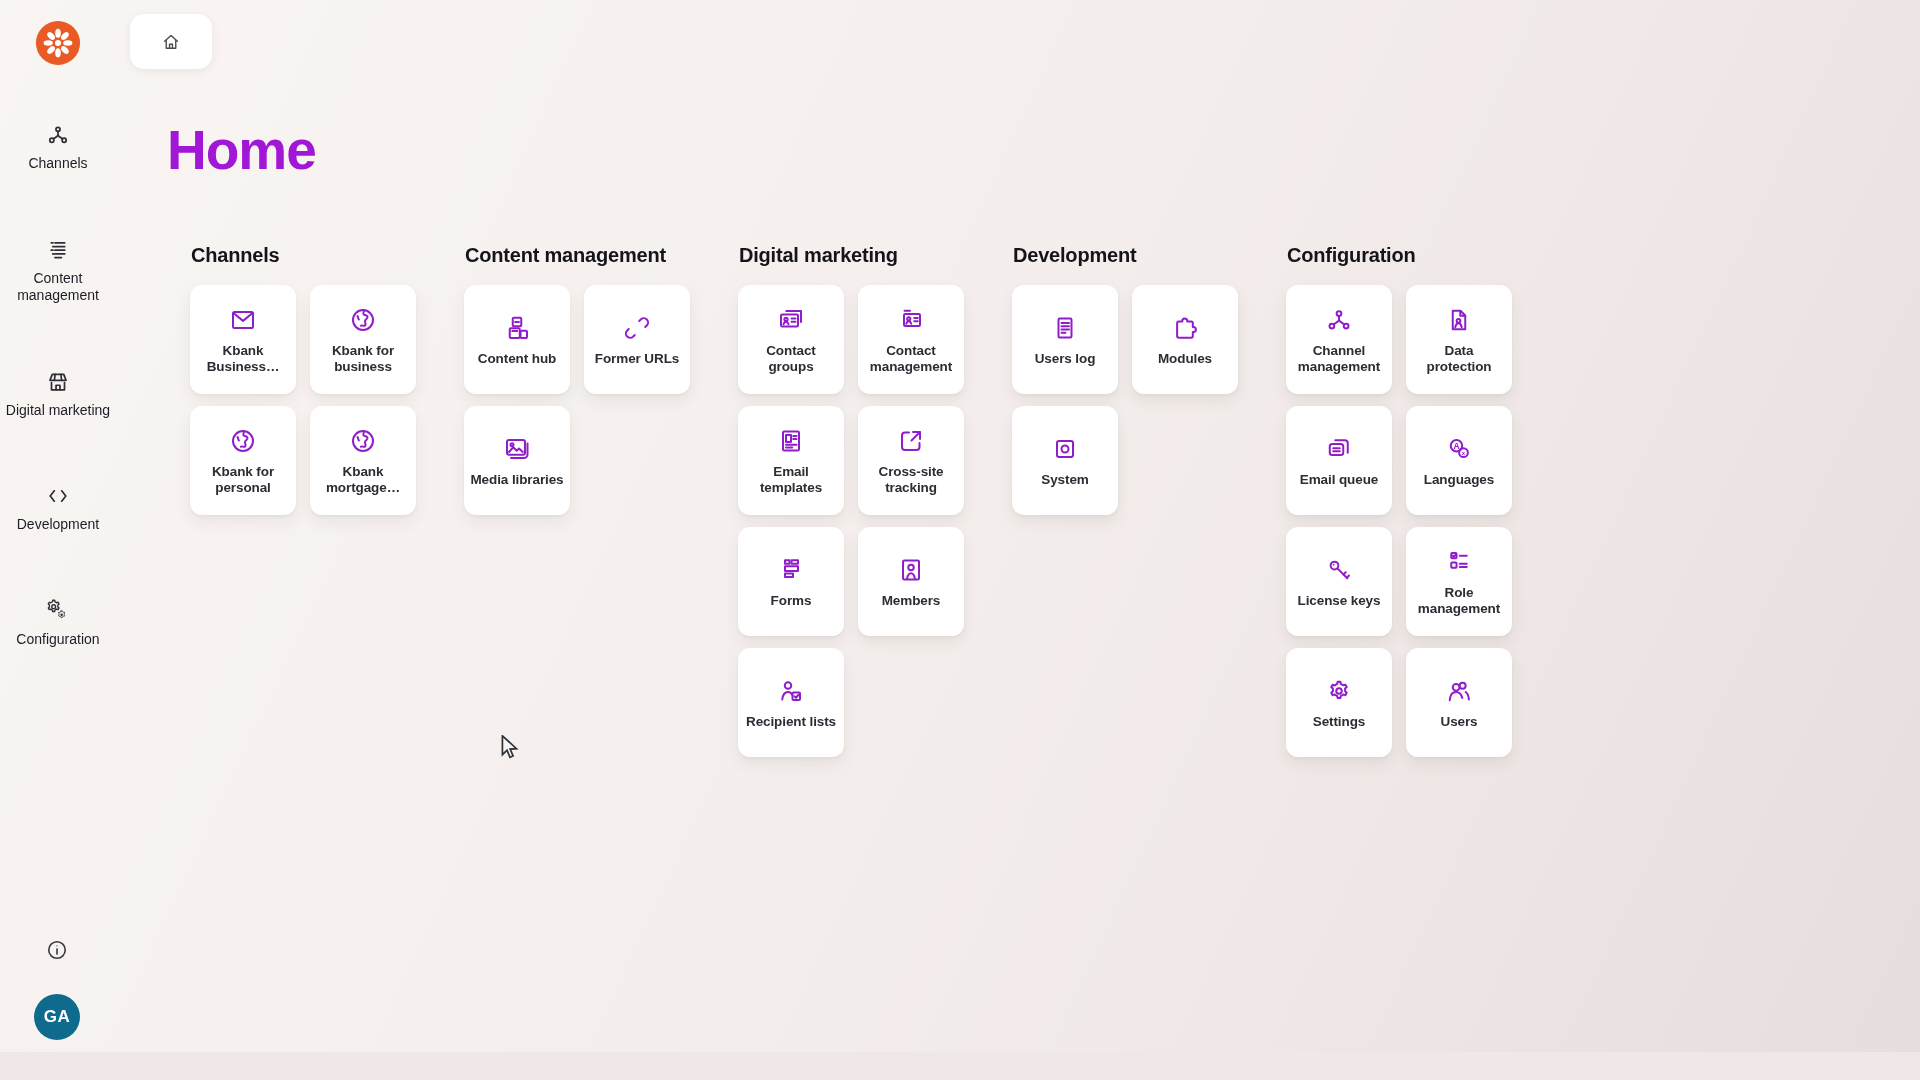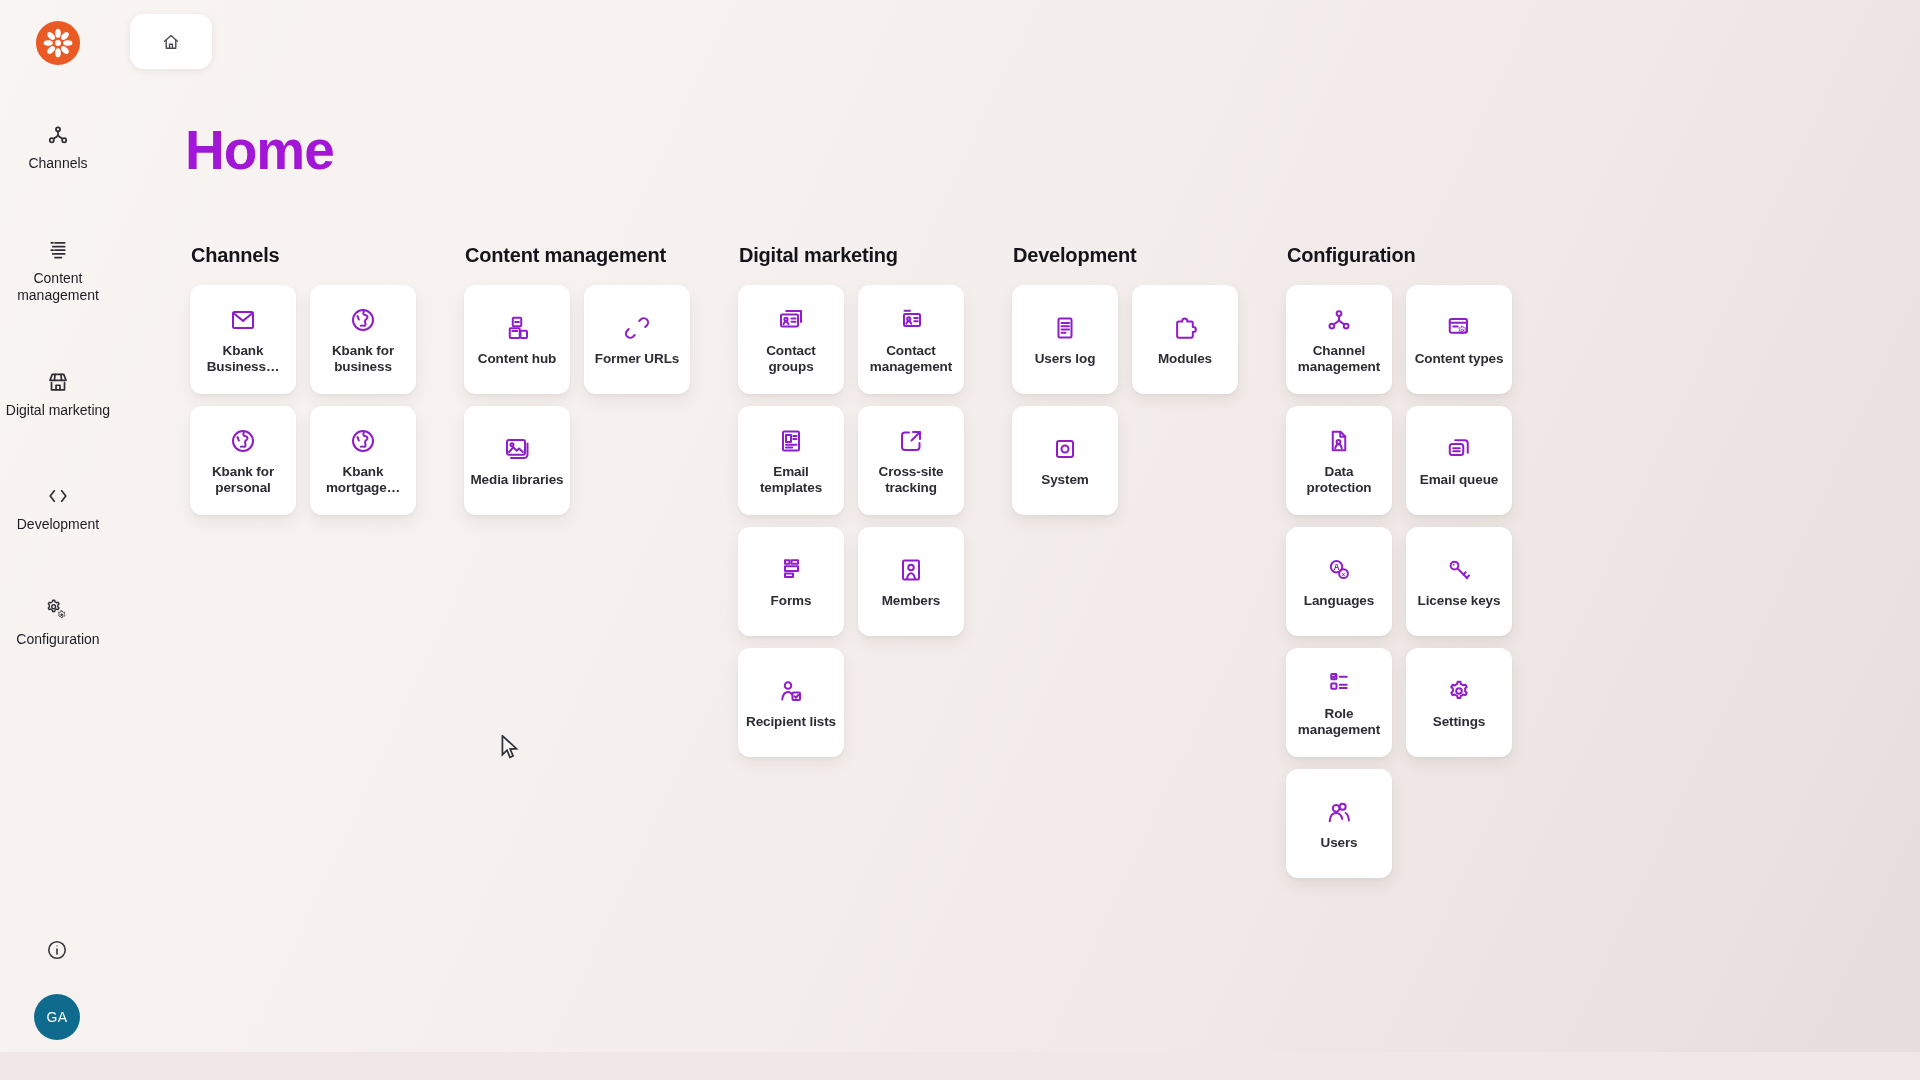--- a/index.html
+++ b/index.html
@@ -14,24 +14,24 @@
             border-radius:14px;box-shadow:0 2px 8px rgba(60,40,30,.08);display:flex;
             align-items:center;justify-content:center;color:#4a4a52;cursor:pointer;}
   
   .sidebar{position:absolute;left:0;top:122px;width:116px;display:flex;flex-direction:column;
            gap:64px;align-items:center;}
   .nav-item{display:flex;flex-direction:column;align-items:center;gap:7px;width:100%;
             color:#2e2e36;cursor:pointer;}
   .nav-label{font-size:14px;color:#1d1d26;text-align:center;line-height:1.25;padding:0 2px;}
   .info-btn{position:absolute;left:44px;top:937px;color:#3a3a42;cursor:pointer;}
   .avatar{position:absolute;left:34px;top:994px;width:46px;height:46px;border-radius:50%;
-          background:var(--avatar);color:#fff;font-weight:normal;font-size:14px;display:flex;
+          background:var(--avatar);color:#fff;font-weight:bold;font-size:17px;display:flex;
           align-items:center;justify-content:center;letter-spacing:.5px;cursor:pointer;}
   
-  .page-title{position:absolute;left:185px;top:118px;font-size:55px;font-weight:800;
+  .page-title{position:absolute;left:167px;top:118px;font-size:55px;font-weight:800;
               color:var(--accent);letter-spacing:-1px;margin:0;}
   .sections{position:absolute;left:190px;top:243px;display:flex;gap:48px;align-items:flex-start;}
   .section{width:226px;}
   .section-title{font-size:20px;line-height:24px;font-weight:bold;color:#14141a;
                  margin:0 0 18px 1px;letter-spacing:-.2px;}
   .cards{display:grid;grid-template-columns:106px 106px;gap:12px 14px;}
   .tile{width:106px;height:109px;background:#fff;border-radius:12px;box-sizing:border-box;
         box-shadow:0 2px 3px rgba(60,40,30,.04),0 7px 16px rgba(60,40,30,.07);
         display:flex;flex-direction:column;align-items:center;justify-content:center;
         gap:8px;padding:6px;cursor:pointer;}
@@ -299,32 +299,20 @@
               <circle cx="12" cy="6.8" r="1.9"></circle>
               <circle cx="6.3" cy="16.8" r="1.9"></circle>
               <circle cx="17.7" cy="16.8" r="1.9"></circle>
               <circle cx="12" cy="12.4" r="1.1" fill="currentColor" stroke="none"></circle>
               <path d="M12 8.7v2.6M11 13.3l-3.1 2.1M13 13.3l3.1 2.1"></path>
             </svg>
             <span class="tile-label">Channel management</span>
           </div>
           <div class="tile">
             <svg class="ic" width="30" height="30" viewBox="0 0 24 24" fill="none" stroke="currentColor" stroke-width="1.6" stroke-linecap="round" stroke-linejoin="round">
-              <rect x="4.6" y="4.8" width="13.8" height="11" rx="1.4"></rect>
-              <path d="M4.6 7.8h13.8"></path>
-              <path d="M7.4 10.8h3.6"></path>
-              <g transform="translate(9.4,8.6) scale(.44)">
-                <path d="M10.9 4.6h2.2l.35 1.75a5.9 5.9 0 011.95 1.13l1.7-.57 1.1 1.9-1.35 1.18a5.9 5.9 0 010 2.26l1.35 1.18-1.1 1.9-1.7-.57a5.9 5.9 0 01-1.95 1.13l-.35 1.75h-2.2l-.35-1.75a5.9 5.9 0 01-1.95-1.13l-1.7.57-1.1-1.9 1.35-1.18a5.9 5.9 0 010-2.26L5.8 8.89l1.1-1.9 1.7.57a5.9 5.9 0 011.95-1.13z"></path>
-                <circle cx="12" cy="12" r="2.2"></circle>
-              </g>
-            </svg>
-            <span class="tile-label">Content types</span>
-          </div>
-          <div class="tile">
-            <svg class="ic" width="30" height="30" viewBox="0 0 24 24" fill="none" stroke="currentColor" stroke-width="1.6" stroke-linecap="round" stroke-linejoin="round">
               <path d="M7 4.6h6.2L17 8.4v11H7z"></path>
               <path d="M13 4.8v3.8h3.8"></path>
               <circle cx="11.6" cy="12.6" r="1.5"></circle>
               <path d="M9 17.8c.4-2.1 1.4-3.2 2.6-3.2s2.2 1.1 2.6 3.2"></path>
             </svg>
             <span class="tile-label">Data protection</span>
           </div>
           <div class="tile">
             <svg class="ic" width="30" height="30" viewBox="0 0 24 24" fill="none" stroke="currentColor" stroke-width="1.6" stroke-linecap="round" stroke-linejoin="round">
               <path d="M9 5h7.6A2.4 2.4 0 0119 7.4V15"></path>

